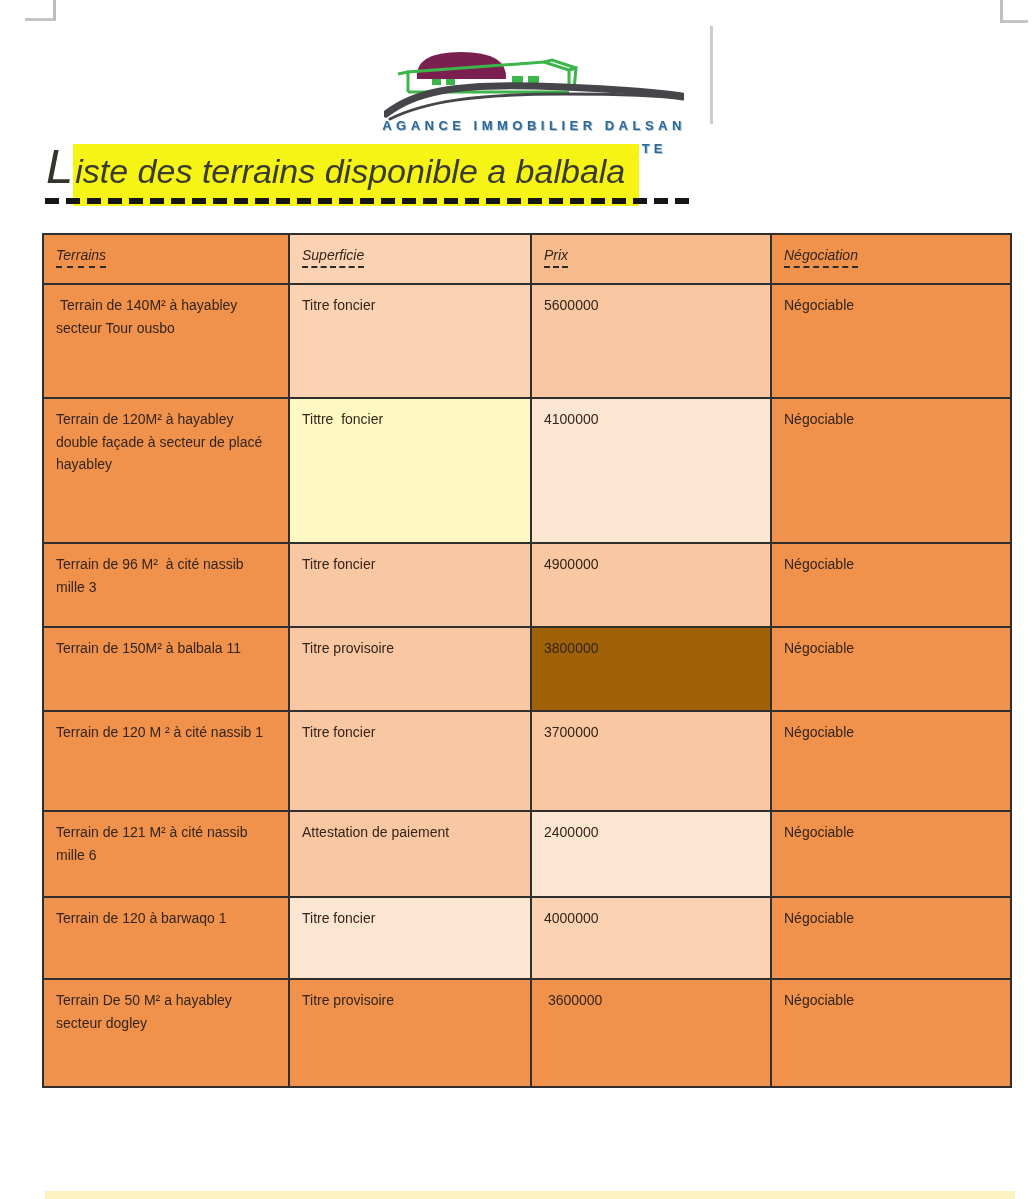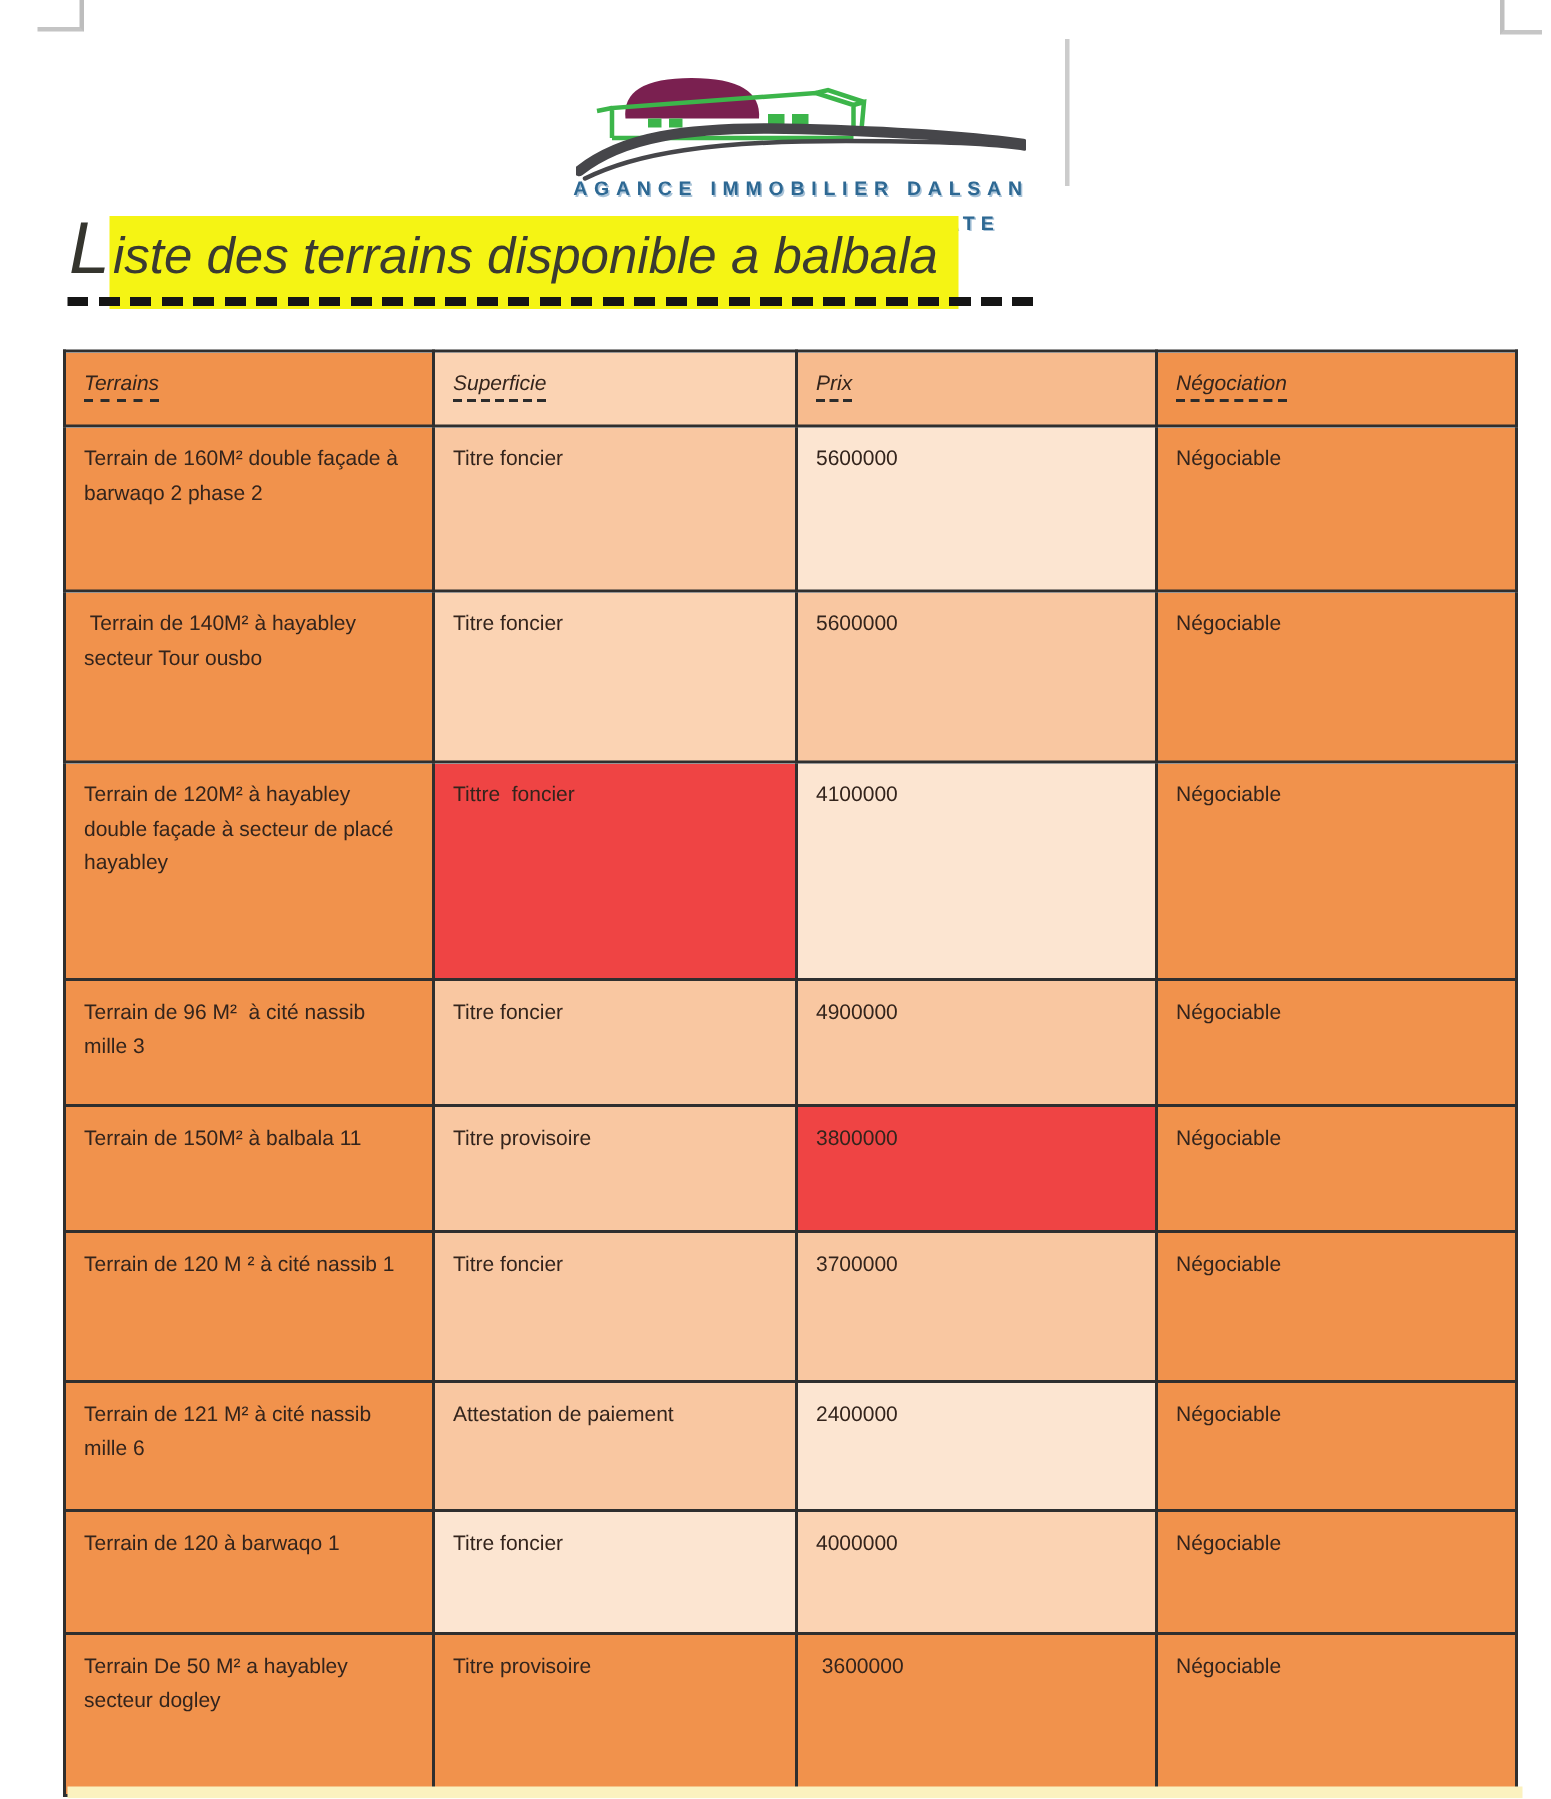--- a/index.html
+++ b/index.html
@@ -111,48 +111,42 @@
         <col style="width:240px">
         <col style="width:240px">
       </colgroup>
     <tbody>
         <tr class="hdr">
       <th style="background: rgb(241, 146, 76);"><span class="hd">Terrains</span></th>
       <th style="background: rgb(251, 211, 179);"><span class="hd">Superficie</span></th>
       <th style="background: rgb(247, 187, 142);"><span class="hd">Prix</span></th>
       <th style="background: rgb(241, 146, 76);"><span class="hd">Négociation</span></th>
     </tr>
-    <tr class="r-0">
-      <td style="background: rgb(241, 146, 76);">Terrain de 160M² double façade à barwaqo 2 phase 2</td>
-      <td style="background: rgb(249, 199, 161);">Titre foncier</td>
-      <td style="background: rgb(252, 229, 209);">5600000</td>
-      <td style="background: rgb(241, 146, 76);">Négociable</td>
-    </tr>
     <tr class="r-1">
       <td style="background: rgb(241, 146, 76);"> Terrain de 140M² à hayabley secteur Tour ousbo</td>
       <td style="background: rgb(251, 211, 179);">Titre foncier</td>
       <td style="background: rgb(249, 199, 161);">5600000</td>
       <td style="background: rgb(241, 146, 76);">Négociable</td>
     </tr>
     <tr class="r-2">
       <td style="background: rgb(241, 146, 76);">Terrain de 120M² à hayabley double façade à secteur de placé hayabley</td>
-      <td style="background: #ef4444;">Tittre  foncier</td>
+      <td style="background: #fef9c3;">Tittre  foncier</td>
       <td style="background: rgb(252, 229, 209);">4100000</td>
       <td style="background: rgb(241, 146, 76);">Négociable</td>
     </tr>
     <tr class="r-3">
       <td style="background: rgb(241, 146, 76);">Terrain de 96 M²  à cité nassib mille 3</td>
       <td style="background: rgb(249, 199, 161);">Titre foncier</td>
       <td style="background: rgb(249, 199, 161);">4900000</td>
       <td style="background: rgb(241, 146, 76);">Négociable</td>
     </tr>
     <tr class="r-4">
       <td style="background: rgb(241, 146, 76);">Terrain de 150M² à balbala 11</td>
       <td style="background: rgb(249, 199, 161);">Titre provisoire</td>
-      <td style="background: #ef4444; margin-left: 40px;">3800000</td>
+      <td style="background: #a16207; margin-left: 40px;">3800000</td>
       <td style="background: rgb(241, 146, 76);">Négociable</td>
     </tr>
     <tr class="r-5">
       <td style="background: rgb(241, 146, 76);">Terrain de 120 M ² à cité nassib 1</td>
       <td style="background: rgb(249, 199, 161);">Titre foncier</td>
       <td style="background: rgb(249, 199, 161);">3700000</td>
       <td style="background: rgb(241, 146, 76);">Négociable</td>
     </tr>
     <tr class="r-6">
       <td style="background: rgb(241, 146, 76);">Terrain de 121 M² à cité nassib mille 6</td>

